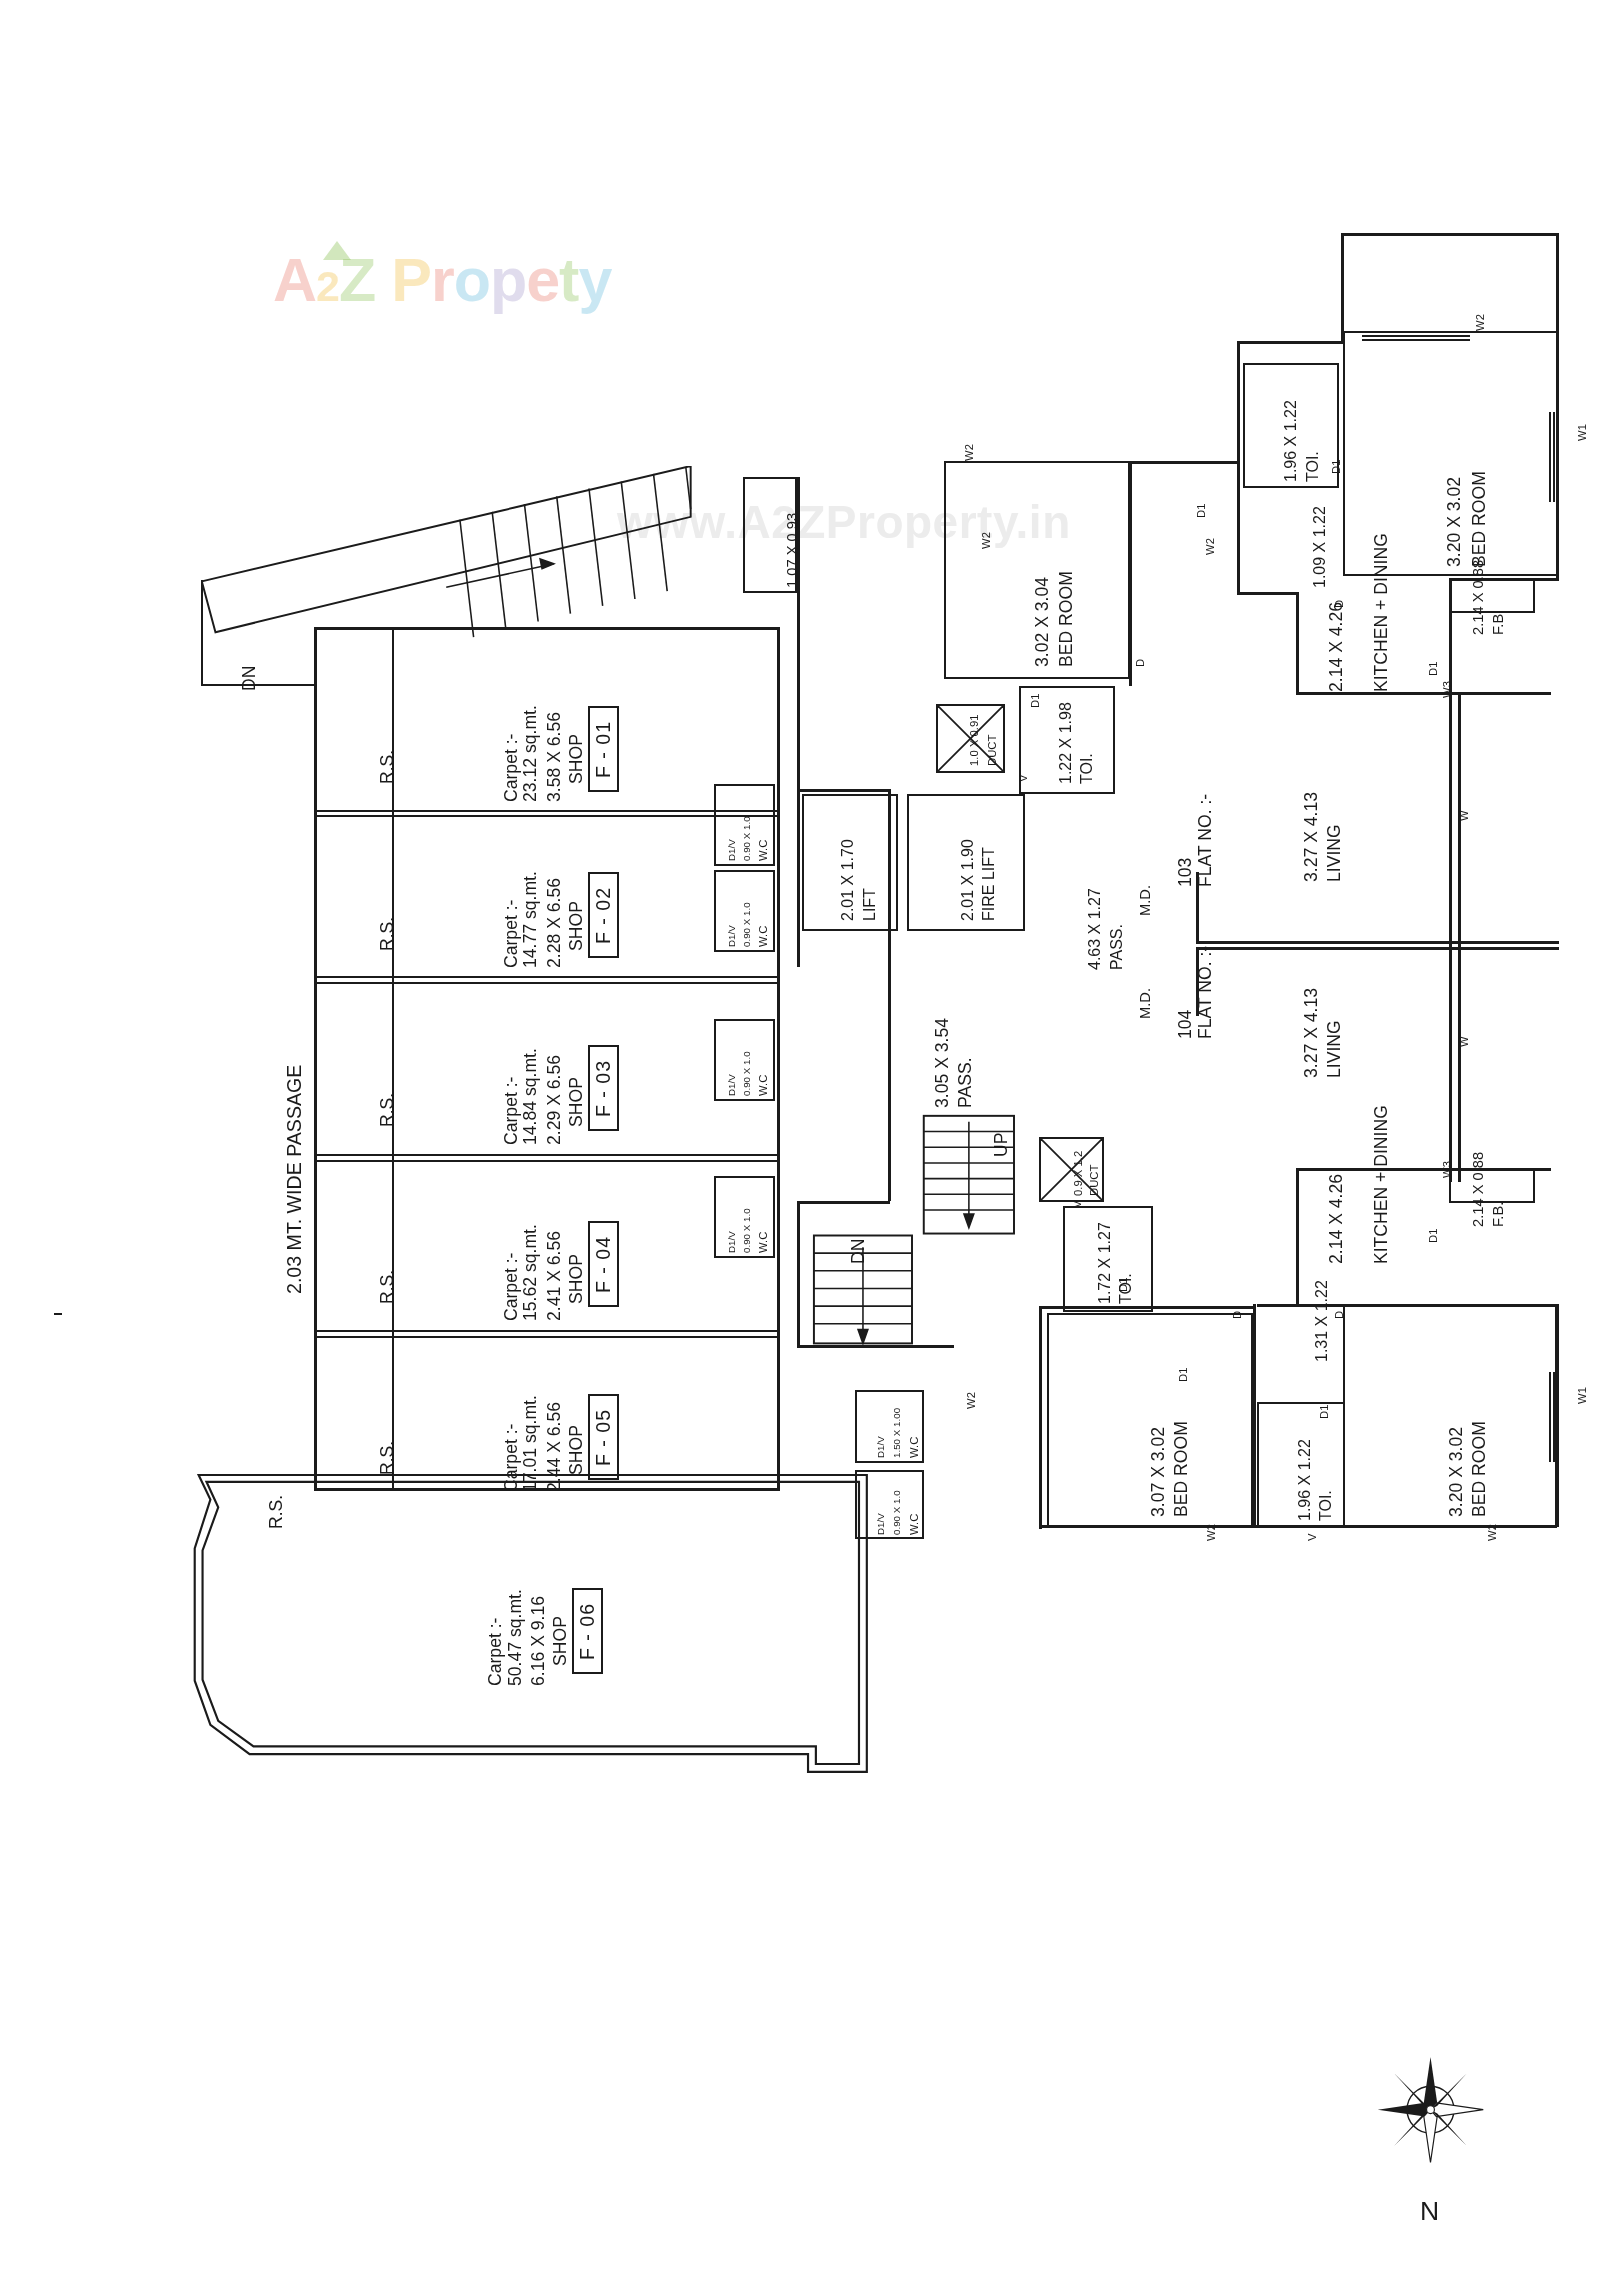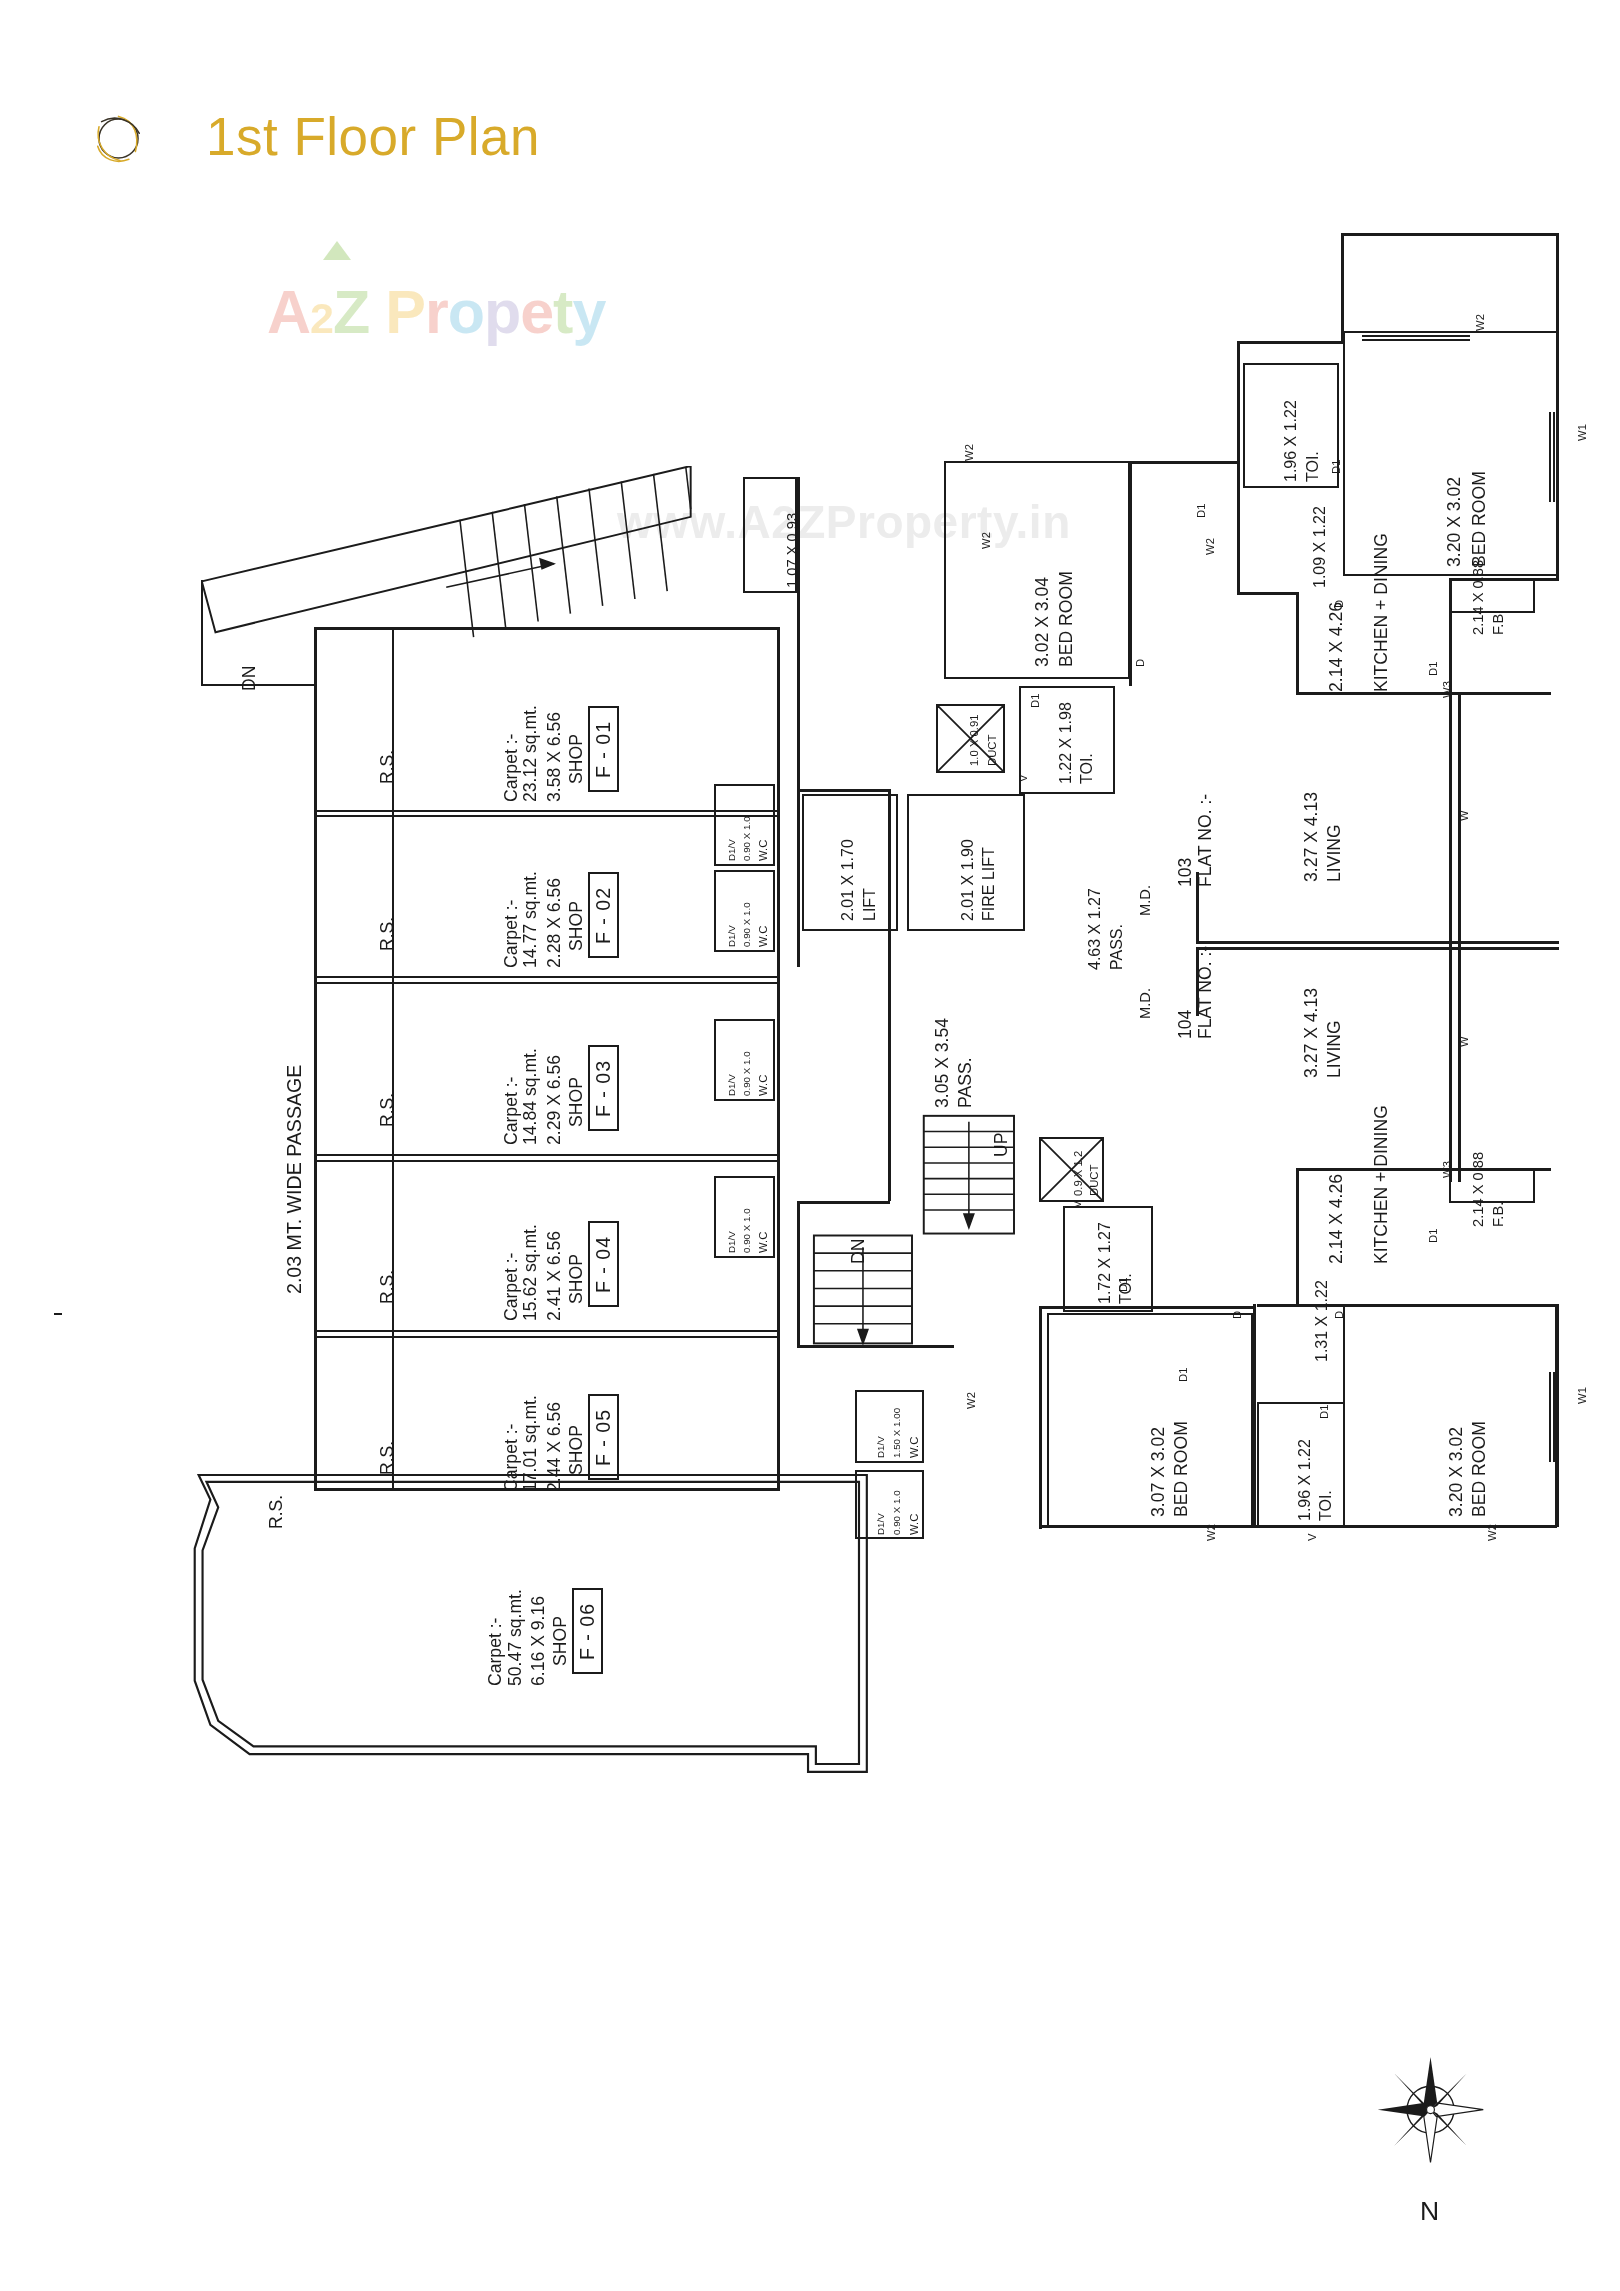--- a/index.html
+++ b/index.html
@@ -7,22 +7,22 @@
   #page{position:relative;width:1620px;height:2292px;background:#fff;overflow:hidden;}
 
   
   #header{position:absolute;left:0;top:0;width:1620px;height:225px;}
   #logo-mark{position:absolute;left:86px;top:106px;width:65px;height:65px;}
   #title{position:absolute;left:206px;top:106px;font-size:53px;color:#d8aa2a;
          font-family:"Liberation Sans",sans-serif;font-weight:300;letter-spacing:0.5px;
          white-space:nowrap;}
 
   
-  #wm-brand{position:absolute;left:267px;top:245px;font-size:61px;font-weight:bold;
-            letter-spacing:-1px;white-space:nowrap;opacity:.30;margin-top:32px;}
+  #wm-brand{position:absolute;left:273px;top:245px;font-size:61px;font-weight:bold;
+            letter-spacing:-1px;white-space:nowrap;opacity:.30;}
   #wm-brand .a{color:#e8695a;} #wm-brand .two{color:#f0b429;font-size:43px;}
   #wm-brand .z{color:#7dbb42;} #wm-brand .p{color:#f0b429;}
   #wm-brand .r{color:#e8695a;} #wm-brand .o{color:#4fb3d9;}
   #wm-brand .pe{color:#9a8fc4;} #wm-brand .t{color:#7dbb42;}
   #wm-brand .y{color:#4fb3d9;}
   #wm-roof{position:absolute;left:323px;top:241px;width:0;height:0;
            border-left:14.7px solid transparent;border-right:14.7px solid transparent;
            border-bottom:19.6px solid rgba(125,187,66,.35);}
   #wm-url{position:absolute;left:617px;top:495px;font-size:46px;color:#ececec;
           font-weight:bold;white-space:nowrap;letter-spacing:0.5px;}
@@ -55,30 +55,20 @@
   
   #compass{position:absolute;left:1367px;top:2049px;width:127px;height:196px;}
   #compass .n{position:absolute;left:0;top:147px;width:127px;text-align:center;
               font-size:26.5px;letter-spacing:2px;color:#1b1b1b;}
 </style>
 </head>
 <body>
 
 <div id="page">
 
-  <div id="header">
-    <svg id="logo-mark" viewBox="0 0 100 100">
-      <circle cx="50" cy="50" r="30" fill="none" stroke="#3a3428" stroke-width="2.4"></circle>
-      <path d="M50 16 C76 22 82 48 76 70" fill="none" stroke="#d8aa2a" stroke-width="2.4" stroke-linecap="round"></path>
-      <path d="M20 32 C14 56 28 78 52 84" fill="none" stroke="#d8aa2a" stroke-width="2.4" stroke-linecap="round"></path>
-      <path d="M24 24 C46 12 72 22 82 42" fill="none" stroke="#3a3428" stroke-width="2.4" stroke-linecap="round"></path>
-      <path d="M18 62 C24 82 46 90 66 82" fill="none" stroke="#d8aa2a" stroke-width="2.4" stroke-linecap="round"></path>
-    </svg>
-    <div id="title">1st Floor Plan</div>
-  </div>
 
   <div id="wm-brand">
     <span class="a">A</span><span class="two">2</span><span class="z">Z</span>&nbsp;<span class="p">P</span><span class="r">r</span><span class="o">o</span><span class="pe">p</span><span class="r">e</span><span class="t">t</span><span class="y">y</span>
   </div>
   <div id="wm-roof"></div>
   <div id="wm-url">www.A2ZProperty.in</div>
 
   <div id="plan">
 
     <div class="stair" style="left:201px;top:466px;width:510px;height:176px;">

